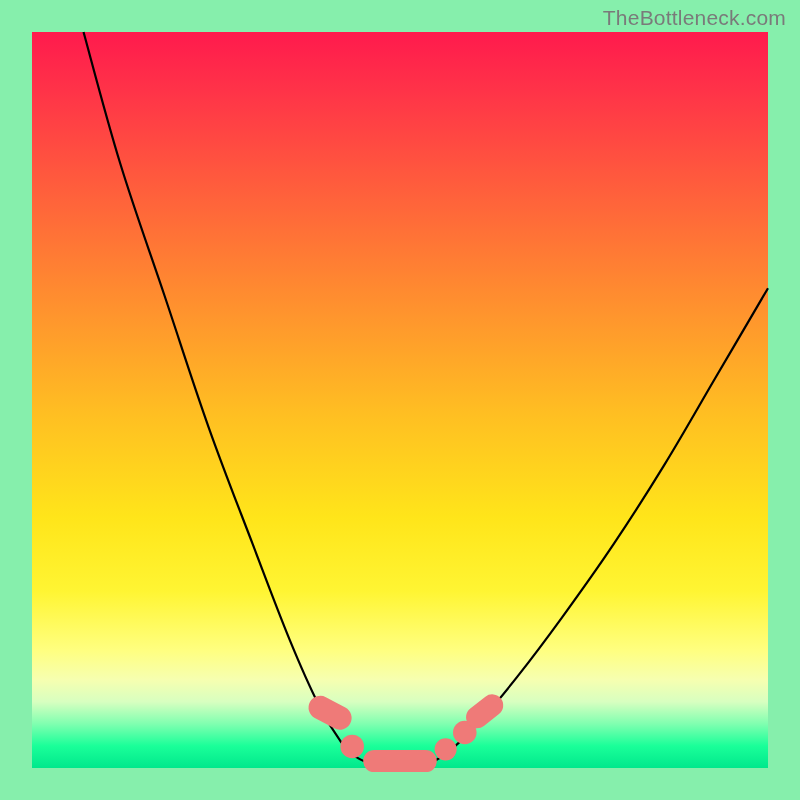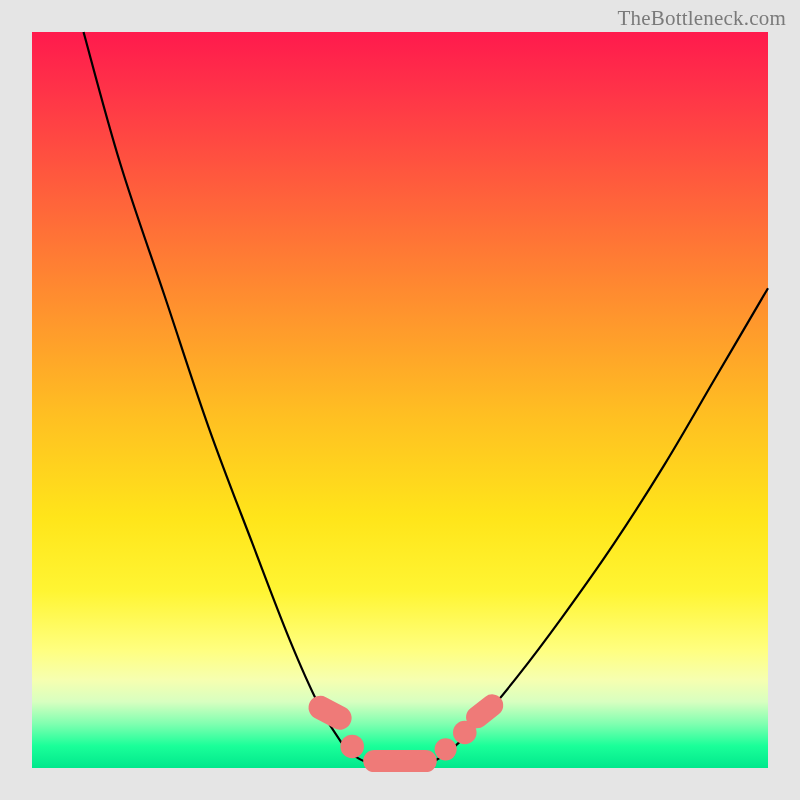--- a/index.html
+++ b/index.html
@@ -10,22 +10,21 @@
     background: #000;
     overflow: hidden;
     font-family: Arial, Helvetica, sans-serif;
   }
   .frame {
     position: absolute;
     left: 0;
     top: 0;
     width: 800px;
     height: 800px;
-    background: #e5e5e5;
-    font-family: Liberation Serif, serif;
+    background: #86efac;
   }
   .plot-area {
     position: absolute;
     left: 32px;
     top: 32px;
     width: 736px;
     height: 736px;
     
     background: linear-gradient(to bottom,
       #ff1a4d 0%,

